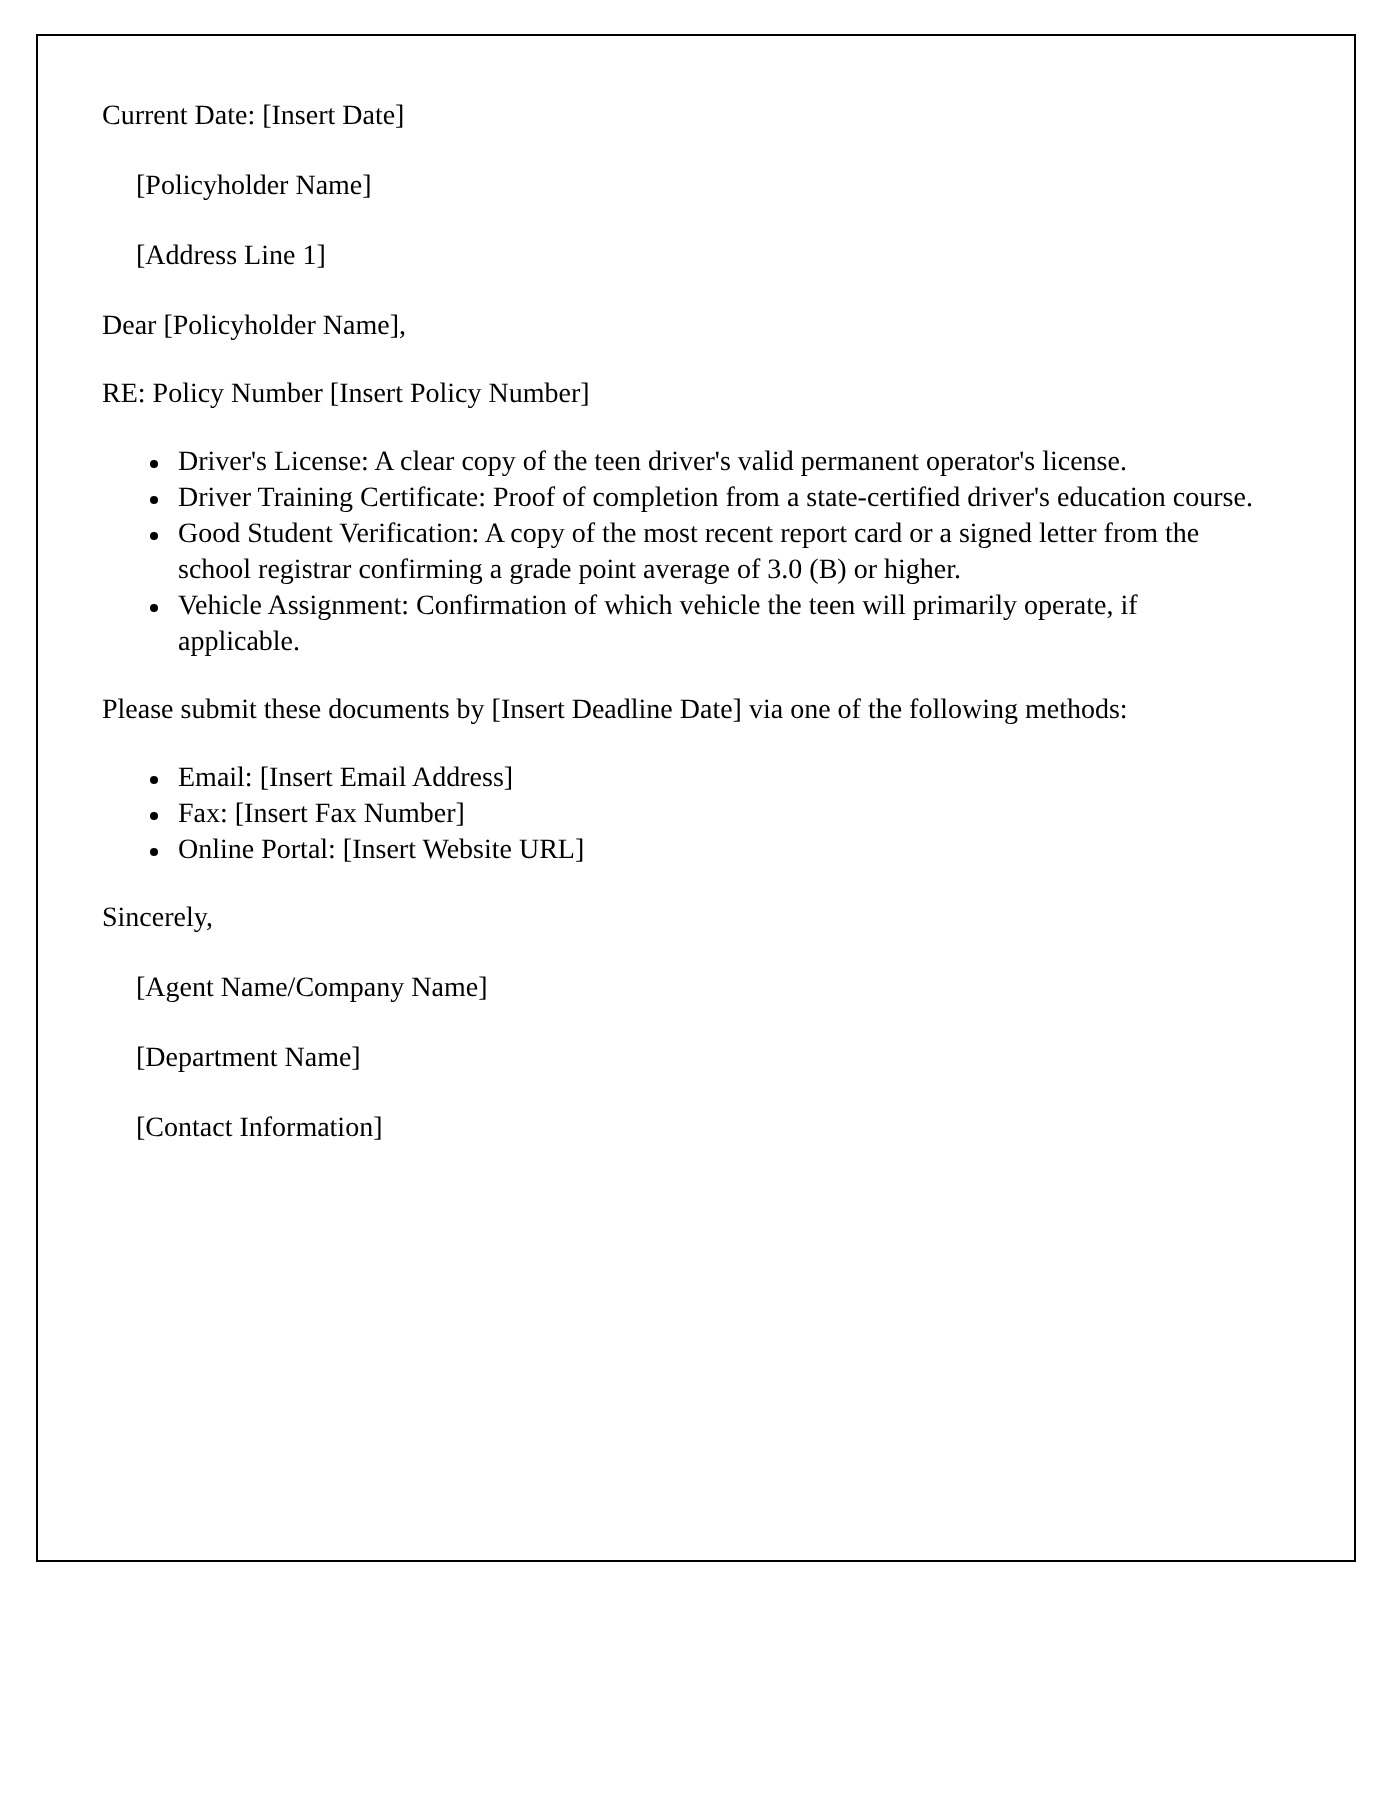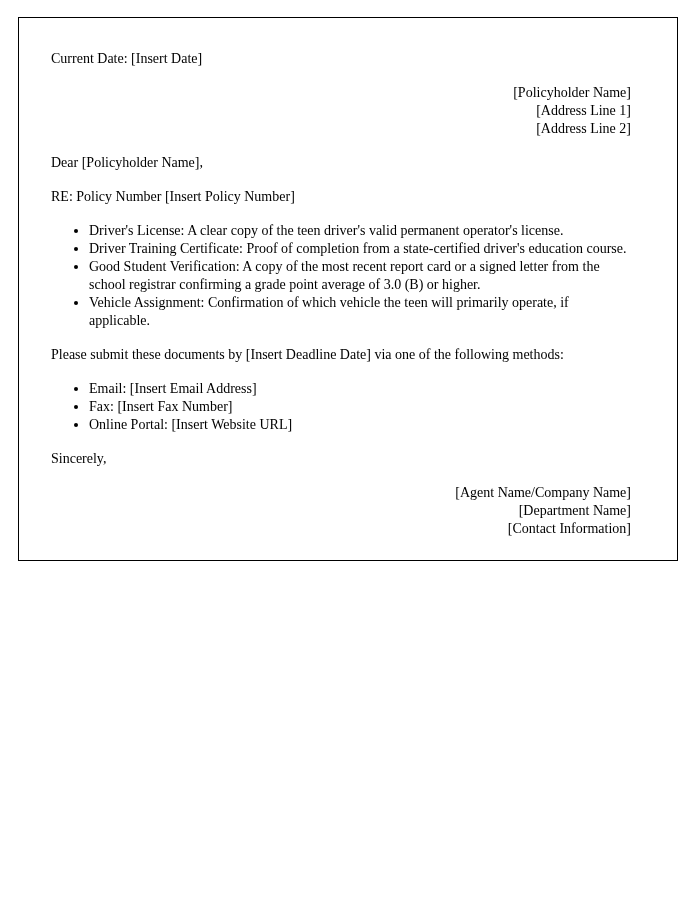--- a/index.html
+++ b/index.html
@@ -10,49 +10,48 @@
     width: 700px;
     height: 900px;
     font-family: "Liberation Serif", serif;
     color: #000000;
   }
   .page {
     position: absolute;
     left: 18px;
     top: 17px;
     width: 660px;
-    height: 544px;
+    height: 764px;
     border: 1px solid #000000;
     background: #ffffff;
     padding: 32px 46px 0 32px;
     font-size: 14px;
     line-height: 18px;
   }
   .para { margin: 0 0 16px 0; }
   .block { margin: 0 0 16px 0; }
-  .block div { margin: 0; text-align: right; }
+  .block div { margin: 17px; }
   ul.bullets {
     margin: 0 0 16px 0;
     padding: 0 0 0 38px;
     list-style-type: disc;
   }
   ul.bullets li { margin: 0; padding: 0; }
   .b { font-weight: normal; }
 </style>
 </head>
 <body>
 
 <div class="page">
 
   <p class="para">Current Date: [Insert Date]</p>
 
   <div class="block">
     <div>[Policyholder Name]</div>
     <div>[Address Line 1]</div>
-    <div>[Address Line 2]</div>
   </div>
 
   <p class="para">Dear [Policyholder Name],</p>
 
   <p class="para">RE: Policy Number [Insert Policy Number]</p>
 
 
   <ul class="bullets">
     <li>
       <span class="b">Driver's License:</span><span> A clear copy of the teen driver's valid permanent operator's license.</span>

